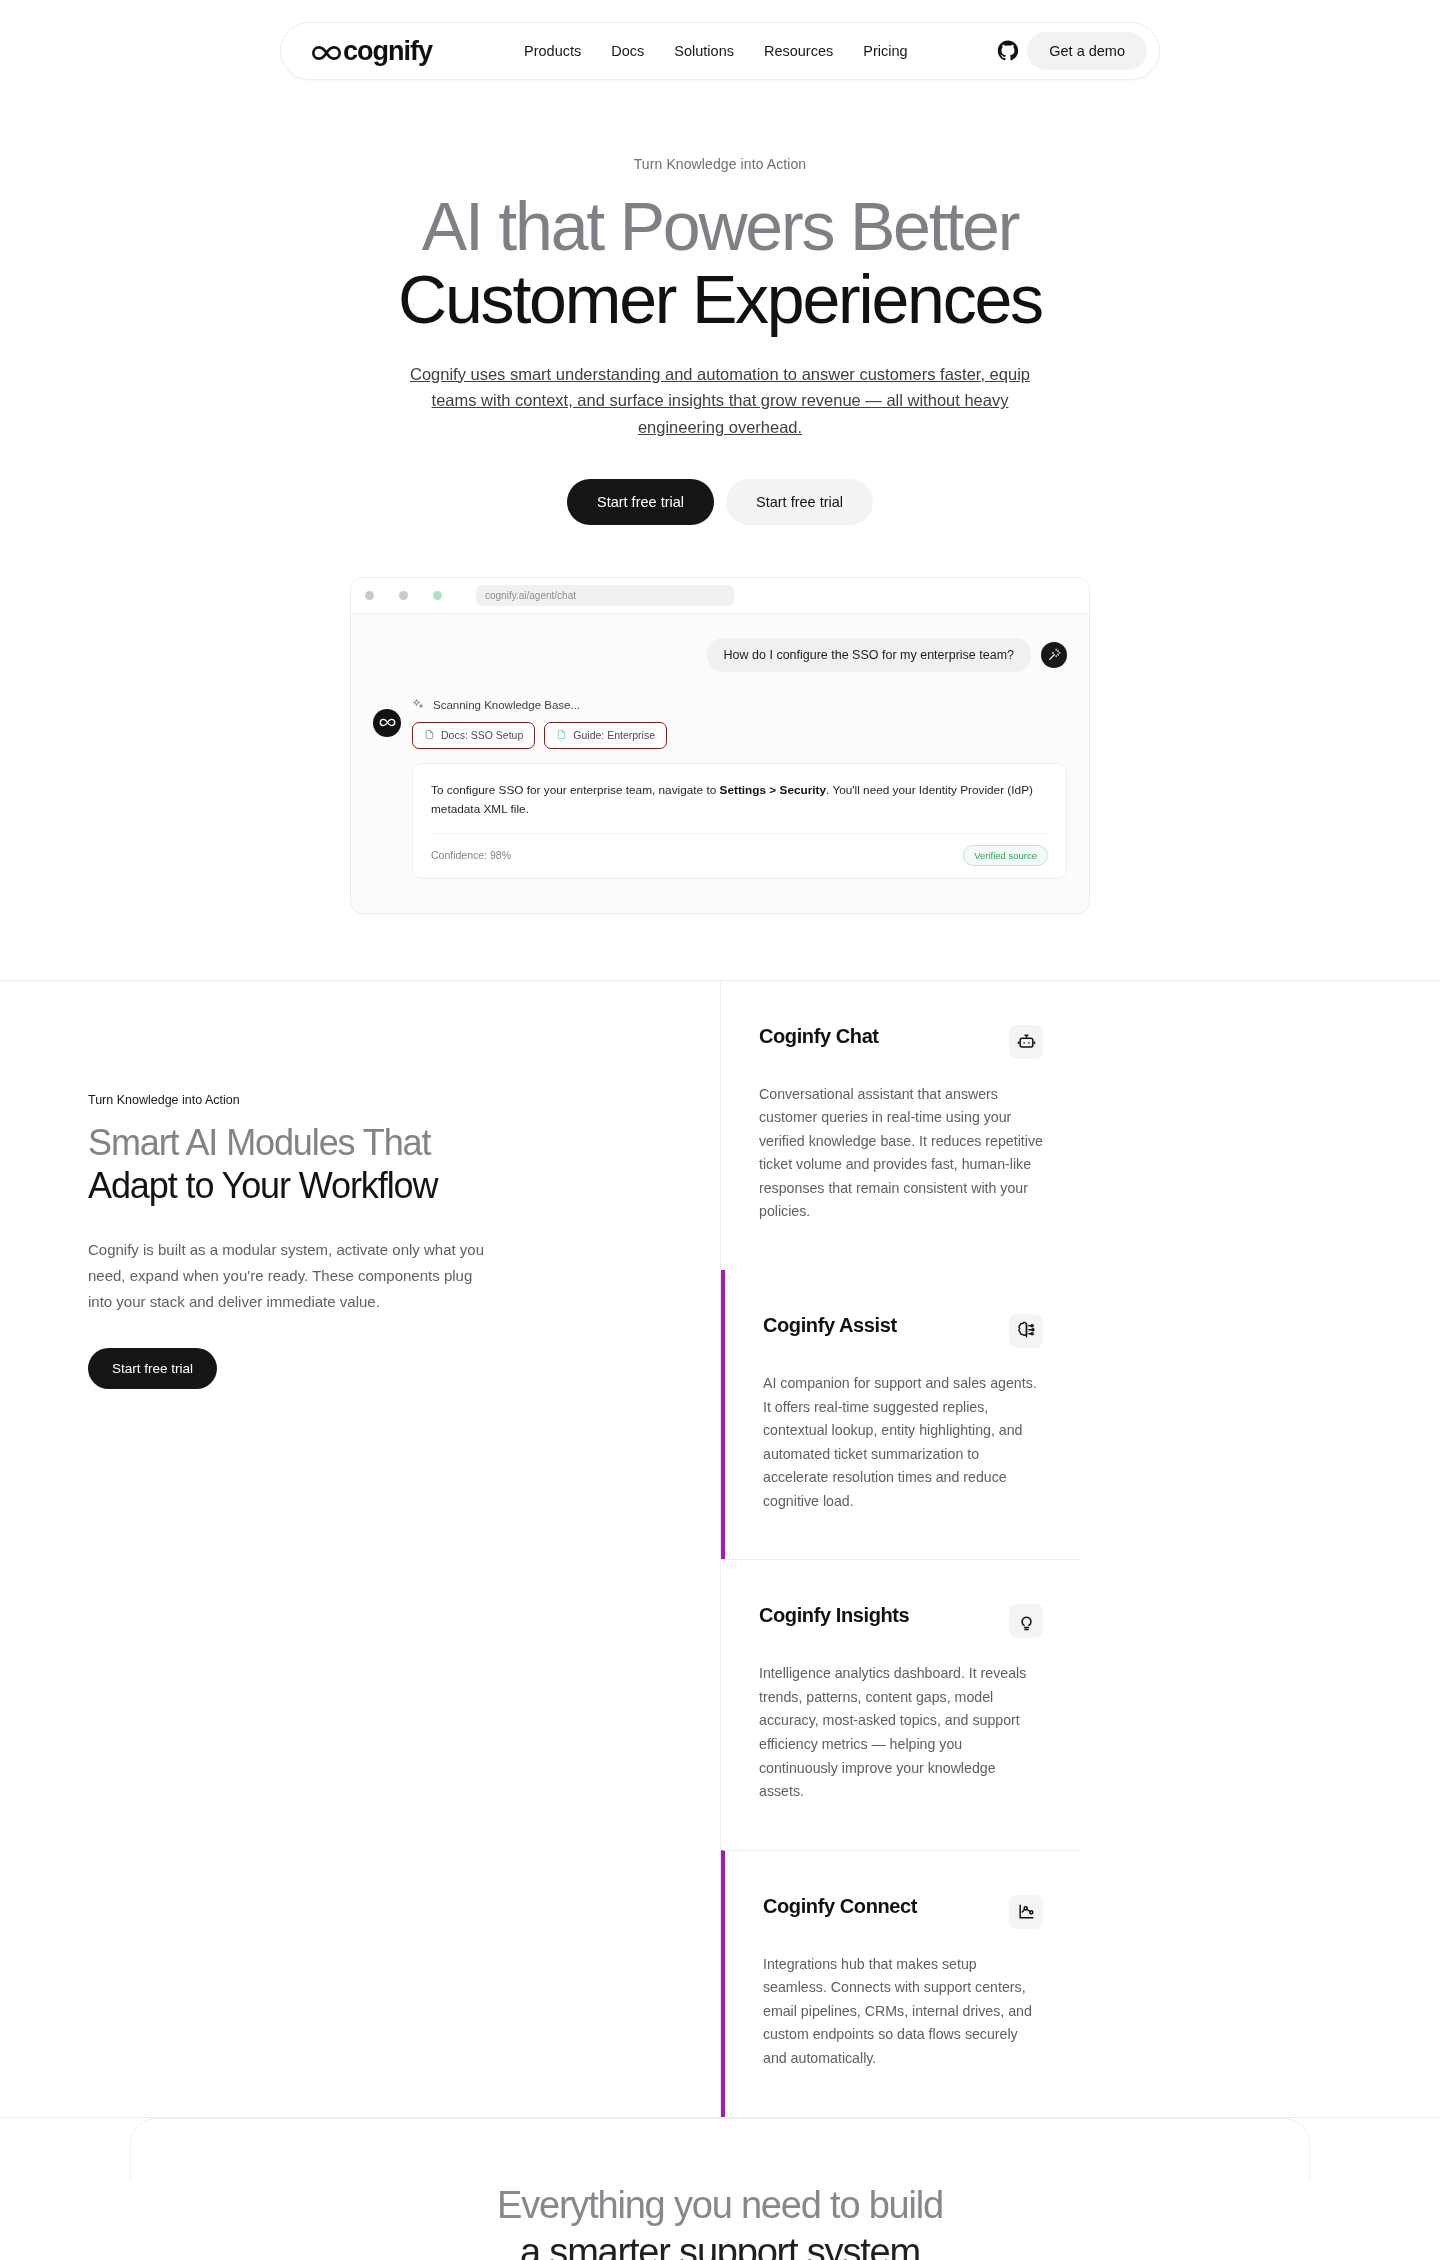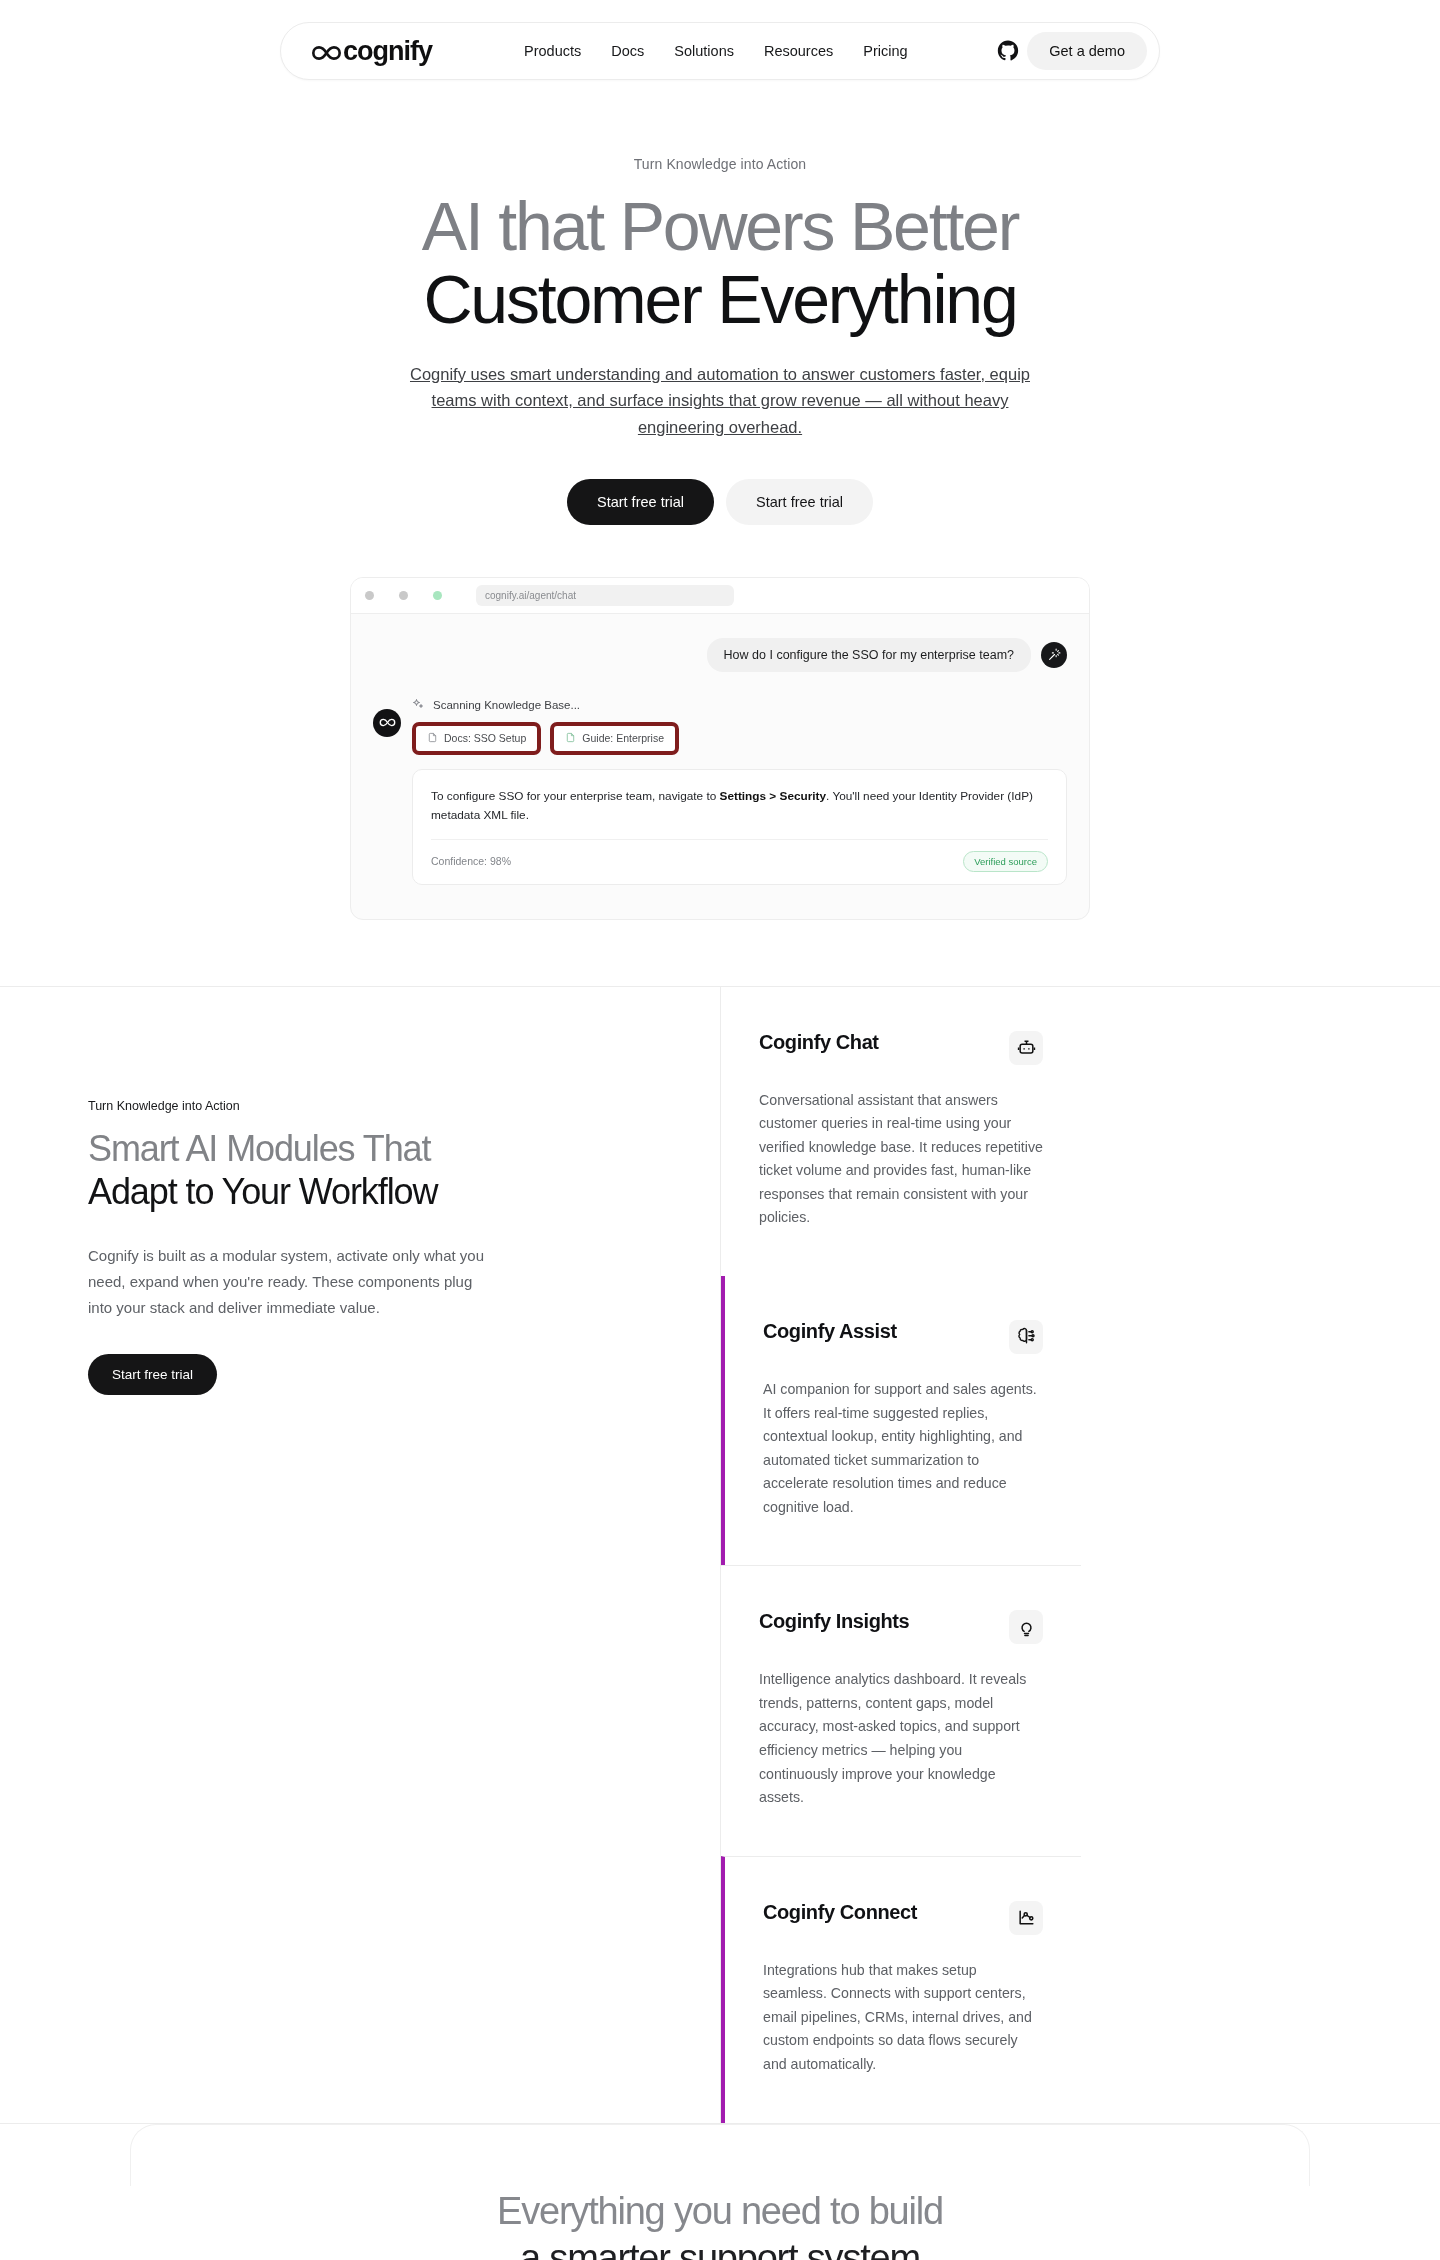--- a/index.html
+++ b/index.html
@@ -96,21 +96,21 @@
   }
   .agent-row { display:flex; gap:11px; margin-top:26px; }
   .avatar-bot {
     width:28px; height:28px; border-radius:50%; background:#121214; flex:none;
     display:flex; align-items:center; justify-content:center; margin-top:11px;
   }
   .agent-col { flex:1; }
   .scan { display:flex; align-items:center; gap:9px; font-size:11.5px; color:#3f4145; }
   .chips { display:flex; gap:9px; margin-top:10px; }
   .chip {
-    border:4px solid #7f1d1d; background:#fff; border-radius:7px;
+    border:1px solid #7f1d1d; background:#fff; border-radius:7px;
     padding:6px 11px; font-size:10.5px; color:#4a4c50;
     display:flex; align-items:center; gap:6px;
   }
   .answer-card {
     margin-top:14px; border:1px solid #ececec; background:#fff;
     border-radius:10px; padding:17px 18px 12px;
   }
   .answer-text { font-size:11.8px; line-height:1.65; color:#24262a; }
   .answer-text b { color:#111; font-weight:700; }
   .answer-foot {
@@ -200,21 +200,21 @@
         </span>
         <button class="demo-btn">Get a demo</button>
       </div>
     </nav>
   </div>
 
   <section class="hero">
     <div class="eyebrow">Turn Knowledge into Action</div>
     <h1>
       <span class="l1">AI that Powers Better</span>
-      <span class="l2">Customer Everything</span>
+      <span class="l2">Customer Experiences</span>
     </h1>
     <p class="sub">Cognify uses smart understanding and automation to answer customers faster, equip teams with context, and surface insights that grow revenue — all without heavy engineering overhead.</p>
     <div class="cta-row">
       <button class="btn-dark">Start free trial</button>
       <button class="btn-light">Start free trial</button>
     </div>
   </section>
 
   <div class="mock-outer">
     <div class="mock">

